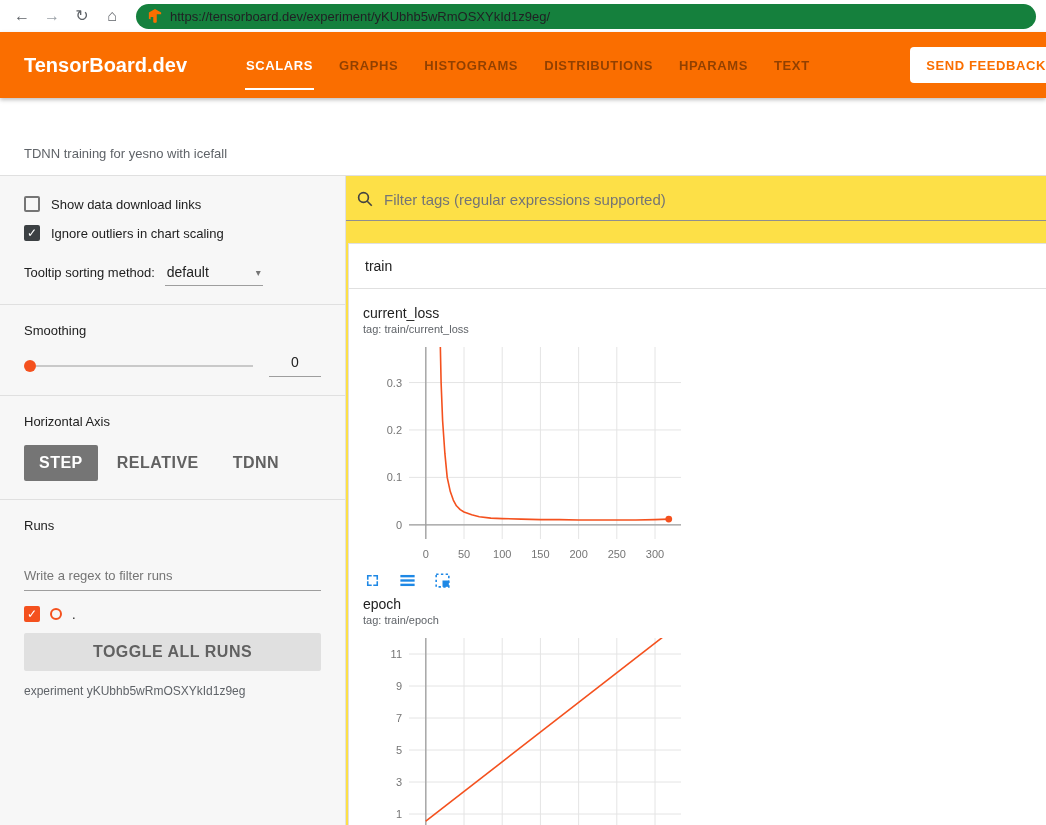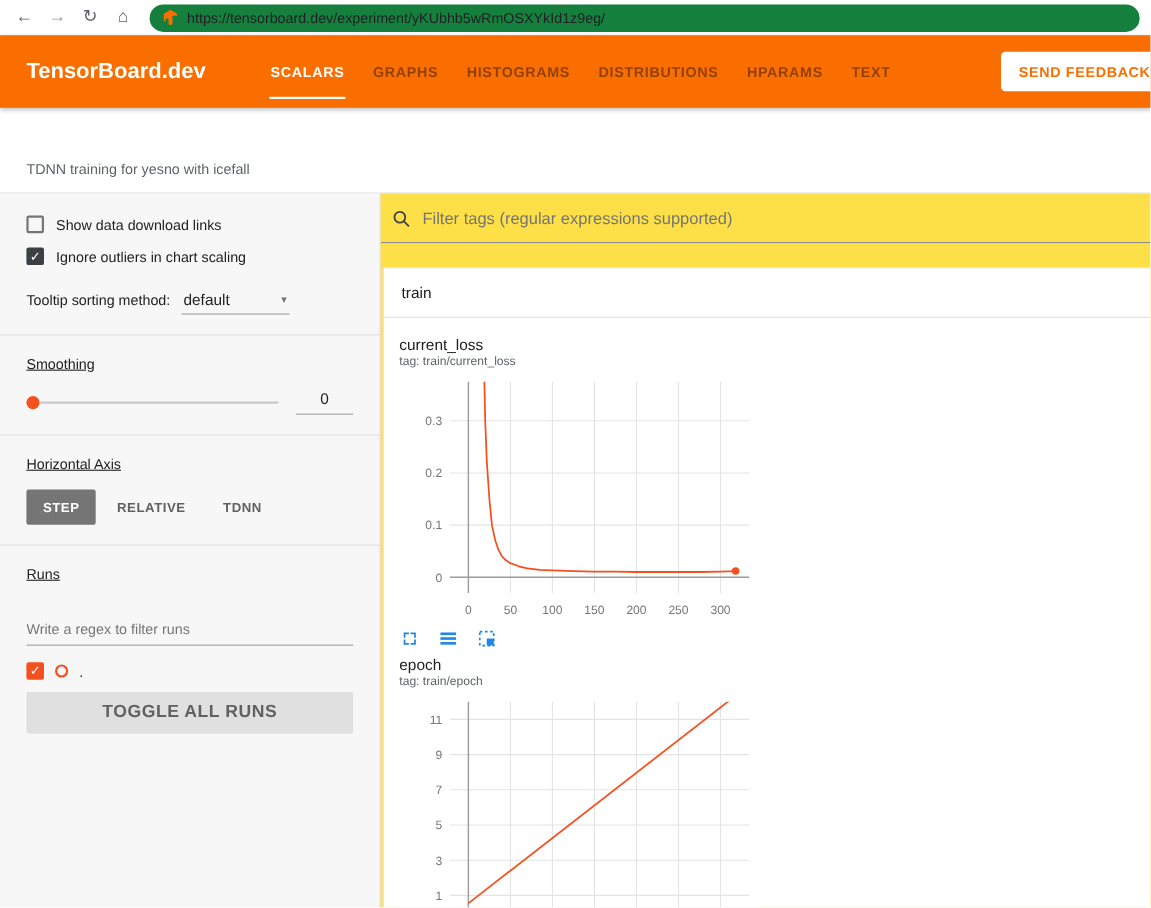--- a/index.html
+++ b/index.html
@@ -40,27 +40,27 @@
 
   
   .check-row{display:flex;align-items:center;gap:11px;margin-bottom:13px;cursor:pointer;}
   .cb{width:16px;height:16px;border:2px solid #757575;border-radius:2px;display:flex;align-items:center;justify-content:center;color:#fff;font-size:12px;flex:none;}
   .cb.checked{background:#3c4043;border-color:#3c4043;}
   .cb.orange-cb.checked{background:var(--run);border-color:var(--run);}
   .tooltip-row{display:flex;align-items:baseline;gap:10px;margin:22px 0 4px;}
   .select{display:flex;align-items:center;border-bottom:1px solid #9e9e9e;padding:1px 2px 5px;min-width:98px;font-size:14px;cursor:pointer;}
   .select .arrow{color:#757575;font-size:10px;margin-left:auto;}
   hr.div{border:none;border-top:1px solid #e0e0e0;margin:18px -24px;}
-  .section-label{font-size:13px;color:#212121;margin:2px 0 16px;text-decoration:underline;}
+  .section-label{font-size:13px;color:#212121;margin:2px 0 16px;}
   .slider-row{display:flex;align-items:center;margin-bottom:4px;}
   .thumb{width:12px;height:12px;border-radius:50%;background:var(--run);flex:none;cursor:pointer;}
   .track{flex:1;height:2px;background:#c9c9c9;}
   .slider-value{width:52px;margin-left:16px;text-align:center;border-bottom:1px solid #9e9e9e;padding-bottom:6px;font-size:14px;}
   .axis-buttons{display:flex;gap:4px;align-items:center;}
-  .axis-btn{font-size:12px;letter-spacing:.5px;padding:9px 15px;border:none;background:transparent;color:#616161;border-radius:2px;font-weight:700;cursor:pointer;}
+  .axis-btn{font-size:16px;letter-spacing:.5px;padding:9px 15px;border:none;background:transparent;color:#616161;border-radius:2px;font-weight:700;cursor:pointer;}
   .axis-btn.selected{background:#757575;color:#fff;}
   .runs-filter{width:100%;border:none;border-bottom:1px solid #9e9e9e;background:transparent;font-size:13px;padding:7px 0;color:#212121;outline:none;margin-top:12px;}
   .runs-filter::placeholder{color:#757575;}
   .run-row{display:flex;align-items:center;gap:10px;margin:15px 0 11px;}
   .run-circle{width:12px;height:12px;border:2px solid var(--run);border-radius:50%;flex:none;}
   .toggle-runs{width:100%;background:#e0e0e0;border:none;border-radius:2px;padding:10px 0;font-size:16px;letter-spacing:.5px;color:#616161;font-weight:700;cursor:pointer;}
   .exp-note{font-size:12px;color:#5f6368;margin-top:13px;}
 
   
   .filter-row{display:flex;align-items:center;gap:10px;padding:0 0 12px 10px;border-bottom:1px solid #8f8f8f;}
@@ -154,20 +154,21 @@
     <hr class="div">
 
     <div class="section-label">Runs</div>
     <input class="runs-filter" placeholder="Write a regex to filter runs" style="">
     <div class="run-row">
       <span class="cb orange-cb checked">✓</span>
       <span class="run-circle"></span>
       <span>.</span>
     </div>
     <button class="toggle-runs">TOGGLE ALL RUNS</button>
+    <div class="exp-note">experiment yKUbhb5wRmOSXYkId1z9eg</div>
   </aside>
 
   <main class="main">
     <div class="filter-row">
       <span style="display:inline-flex">
         <svg width="18" height="18" viewBox="0 0 24 24" fill="none" stroke="#424242" stroke-width="2.2">
           <circle cx="10" cy="10" r="6.5"></circle>
             <line x1="15" y1="15" x2="21" y2="21"></line>
         </svg>
       </span>

